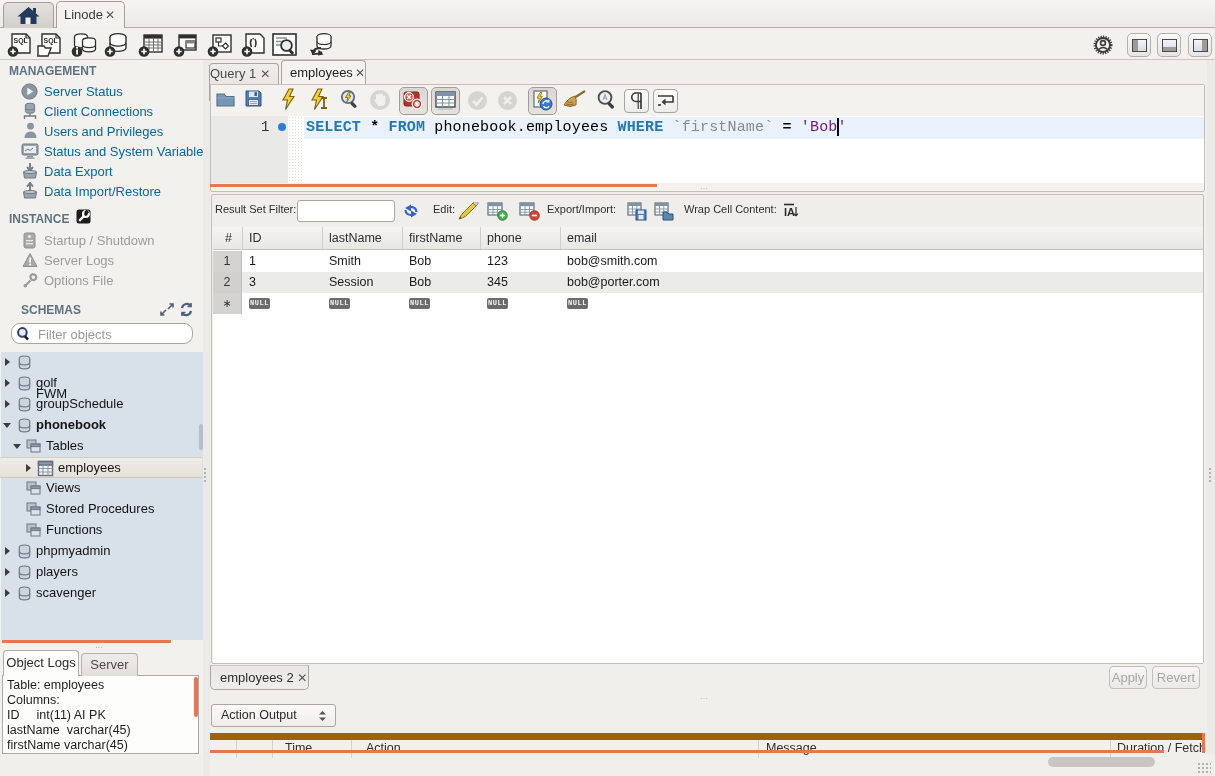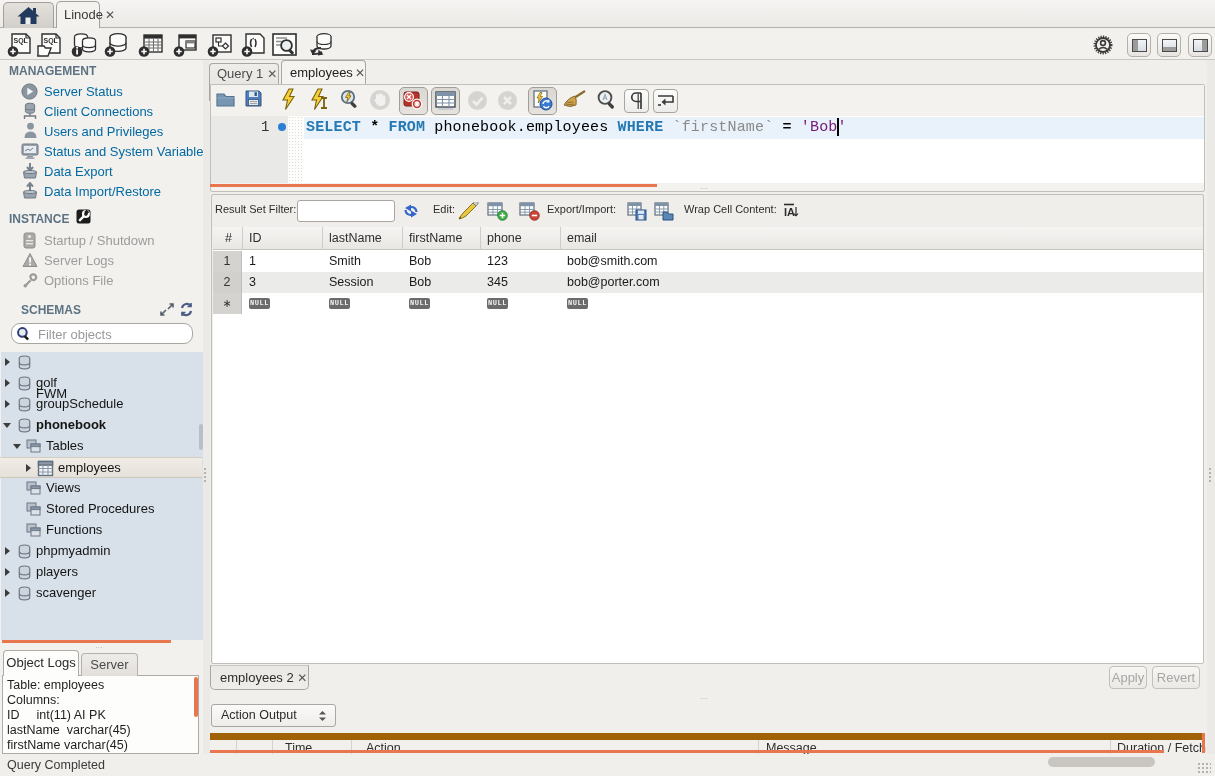--- a/index.html
+++ b/index.html
@@ -2,21 +2,21 @@
 <html><head><meta charset="utf-8">
 <style>
 * { margin:0; padding:0; box-sizing:border-box; }
 html,body { width:1215px; height:776px; overflow:hidden; font-family:"Liberation Sans", sans-serif; background:#f1efec; }
 .abs { position:absolute; }
 #stage { position:relative; width:1215px; height:776px; }
 
 
 #topbar { left:0; top:0; width:1215px; height:28px; background:linear-gradient(#f6f4f2,#eceae7); border-bottom:1px solid #b4b0ab; }
 #hometab { left:3px; top:2px; width:51px; height:26px; background:linear-gradient(#e4e1dd,#d2cfca); border:1px solid #a39f9a; border-bottom:none; border-radius:5px 5px 0 0; }
-#linodetab { left:56px; top:1px; width:44px; white-space:nowrap; height:27px; background:#f4f2ef; border:1px solid #a39f9a; border-bottom:none; border-radius:5px 5px 0 0; color:#3a3a3a; font-size:13px; line-height:26px; padding-left:7px; }
+#linodetab { left:56px; top:1px; width:69px; white-space:nowrap; height:27px; background:#f4f2ef; border:1px solid #a39f9a; border-bottom:none; border-radius:5px 5px 0 0; color:#3a3a3a; font-size:13px; line-height:26px; padding-left:7px; }
 #linodetab .x { color:#555; margin-left:2px; font-size:12px; }
 
 
 #toolbar { left:0; top:29px; width:1215px; height:31px; background:#f3f1ee; border-bottom:1px solid #c9c5c0; }
 
 
 .winbtn { top:33px; width:24px; height:24px; background:linear-gradient(#fcfbfa,#e7e4e1); border:1px solid #b3afa9; border-radius:5px; }
 .winbtn .pan { position:absolute; left:4px; top:5px; width:15px; height:13px; border:1px solid #4a4a4a; background:linear-gradient(#f2f5f8,#d7dde3); }
 .winbtn .fill { position:absolute; background:#9b9b9b; }
 
@@ -38,21 +38,21 @@
 .btab { position:absolute; font-size:13px; }
 #oi-tab { left:3px; top:650px; width:76px; height:26px; background:#fdfdfc; border:1px solid #aeaaa5; border-bottom:none; border-radius:4px 4px 0 0; color:#2a2a2a; text-align:center; line-height:24px; z-index:3;}
 #se-tab { left:81px; top:653px; width:57px; height:23px; background:linear-gradient(#eeece9,#e2dfdb); border:1px solid #b5b1ac; border-bottom:none; border-radius:4px 4px 0 0; color:#4a4a4a; text-align:center; line-height:21px; z-index:2;}
 #oi-panel { left:2px; top:675px; width:197px; height:79px; background:#fdfdfc; border:1px solid #aeaaa5; z-index:1; font-size:12.5px; color:#1e1e1e; line-height:15px; padding:2px 0 0 4px; }
 
 
 #ldiv { left:203px; top:60px; width:7px; height:716px; background:#eceae6; }
 #rdiv { left:1207px; top:60px; width:8px; height:694px; background:#eceae6; }
 
 
-#qtab1 { left:209px; top:63px; width:70px; white-space:nowrap; height:38px; background:linear-gradient(#efedea,#e3e0dc); border:1px solid #aaa6a1; border-bottom:none; border-radius:4px 4px 0 0; font-size:13px; color:#4c4c4c; line-height:20px; padding-left:7px; }
+#qtab1 { left:209px; top:63px; width:70px; white-space:nowrap; height:38px; background:linear-gradient(#efedea,#e3e0dc); border:1px solid #aaa6a1; border-bottom:none; border-radius:4px 4px 0 0; font-size:13px; color:#4c4c4c; line-height:20px; }
 #qtab2 { left:281px; top:60px; width:85px; white-space:nowrap; height:24px; background:#f5f3f0; border:1px solid #aaa6a1; border-bottom:none; border-radius:4px 4px 0 0; font-size:13px; color:#222; line-height:23px; padding-left:8px; z-index:2; }
 .x2 { color:#555; font-size:12px; }
 
 
 #editorpanel { left:210px; top:84px; width:995px; height:108px; background:#f4f2ef; border:1px solid #c2beb9; border-radius:0 2px 2px 2px; }
 #edtoolbar { left:211px; top:85px; width:993px; height:31px; background:#f4f2ef; }
 #editor { left:211px; top:116px; width:993px; height:67px; background:#ffffff; }
 #gutter { left:211px; top:116px; width:77px; height:67px; background:#e9e9e7; }
 #foldstrip { left:288px; top:116px; width:16px; height:67px; background:#fdfdfc; background-image:radial-gradient(circle,#dcdcda 0.7px,transparent 0.8px); background-size:3px 3px; }
 #curline { left:304px; top:117px; width:900px; height:22px; background:#e9f2fa; }
@@ -685,19 +685,16 @@
     <div class="ao-sep" style="left:548px;"></div>
     <div class="ao-sep" style="left:900px;"></div>
   </div>
   <div class="abs" id="ao-orange"></div>
   <div class="abs" id="ao-orangev"></div>
 
   <div class="abs" style="left:199px; top:424px; width:4px; height:26px; background:#b8bfc8; border-radius:2px;"></div>
   <div class="abs" style="left:204px; top:468px; width:2px; height:14px; border-left:2px dotted #b5b1ac;"></div>
   <div class="abs" style="left:1209px; top:468px; width:2px; height:14px; border-left:2px dotted #b5b1ac;"></div>
 
-  <div class="abs" id="statusbar">
-      <span style="position:absolute;left:7px;top:4px;">Query Completed</span>
-    </div>
   <div class="abs" id="hthumb"></div>
   <div class="abs" style="left:1197px; top:762px; width:14px; height:12px; background-image:radial-gradient(circle,#b5b2ad 1px,transparent 1.2px); background-size:4px 4px;"></div>
 
 </div>
 
 </body></html>

